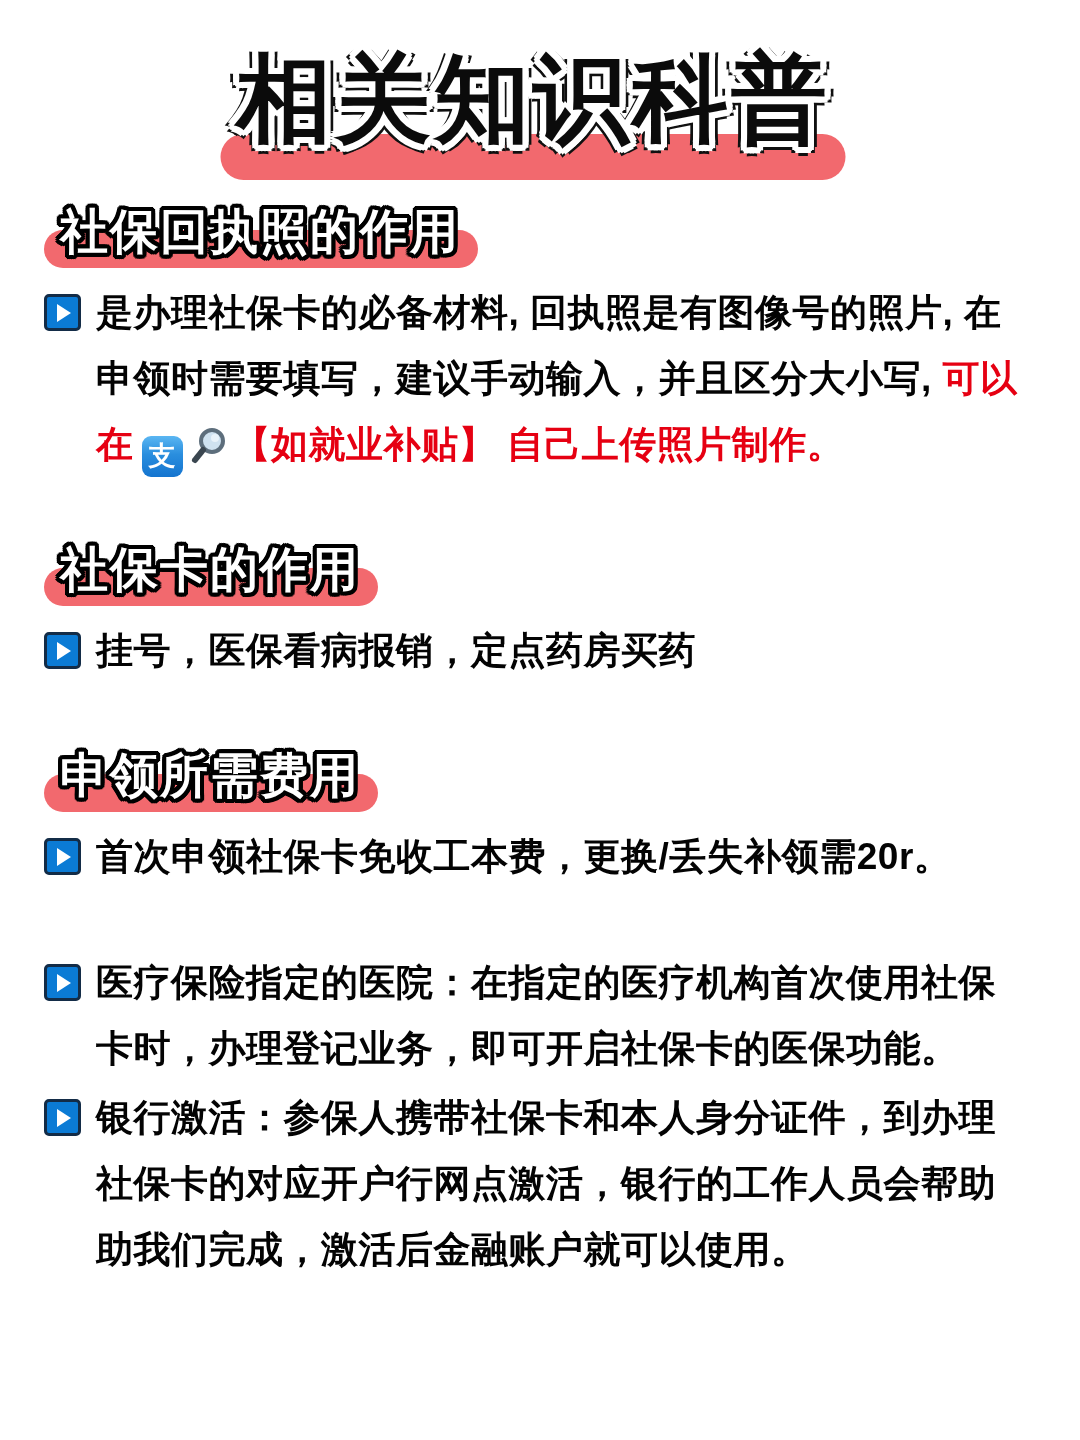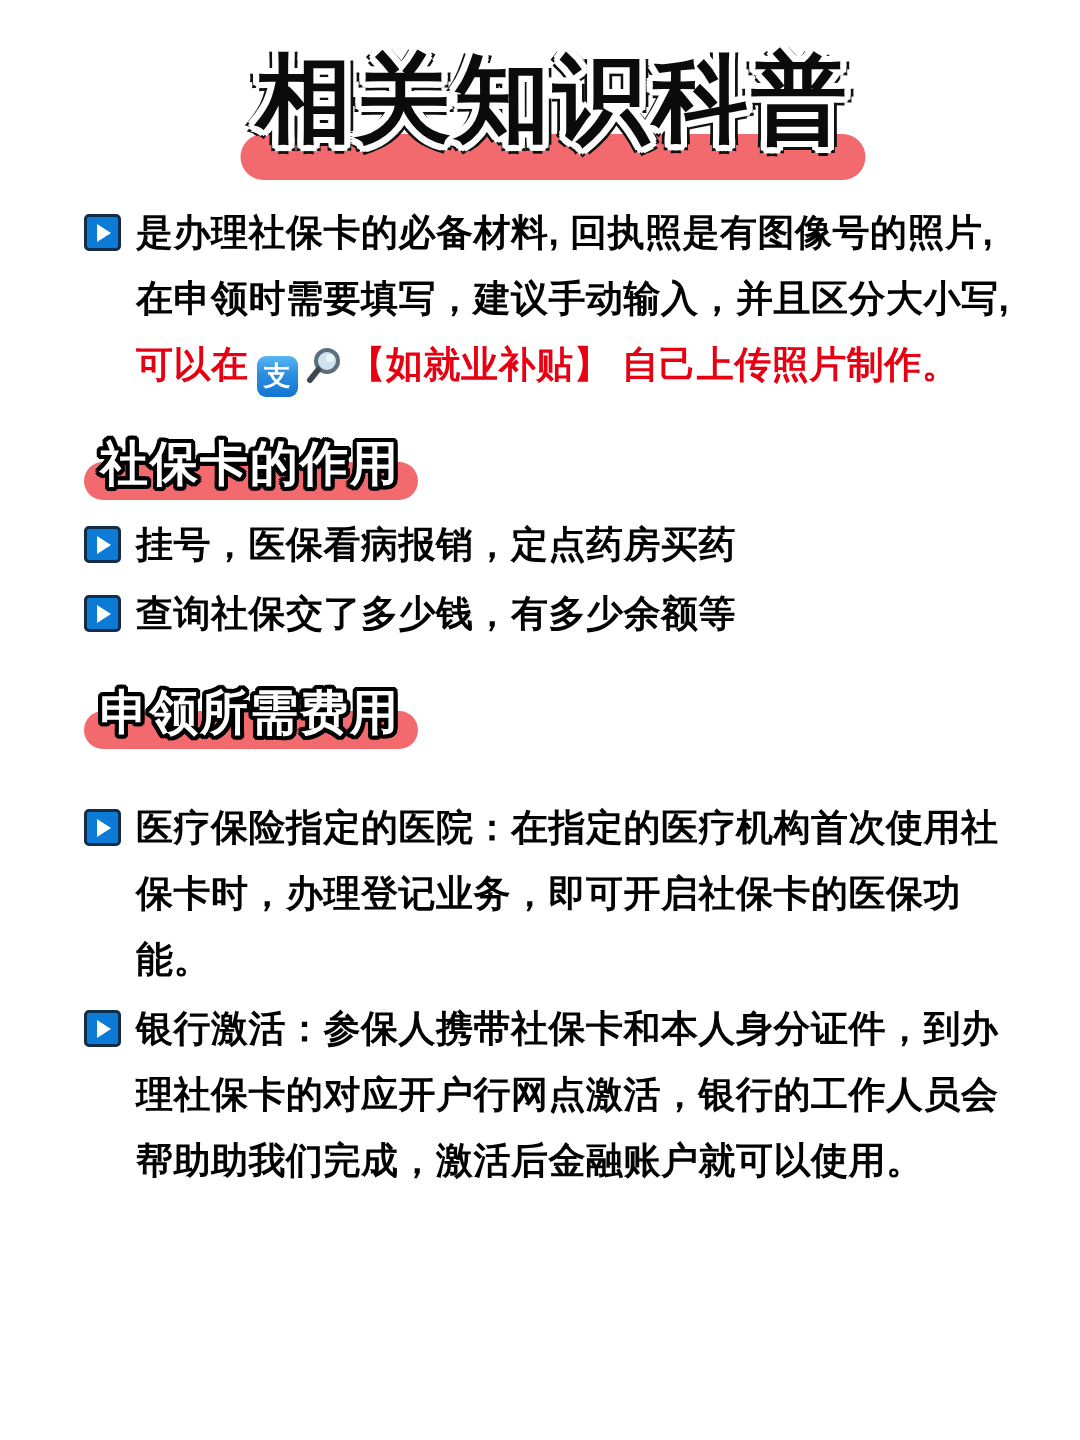--- a/index.html
+++ b/index.html
@@ -2,21 +2,21 @@
 <html style="--accent: #F2696E; --text-red: #E60012; --bullet-blue: #0B7BD5;"><head>
 <meta charset="utf-8">
 <style>
   * { box-sizing: border-box; margin: 0; padding: 0; }
   html, body { width: 1080px; height: 1440px; }
   body {
     background: #ffffff;
     font-family: "Liberation Sans", sans-serif;
     overflow: hidden;
   }
-  .page { width: 1080px; height: 1440px; padding: 26px 58px 20px 84px; }
+  .page { width: 1080px; height: 1440px; padding: 26px 58px 20px 44px; }
 
   
   .title-wrap { position: relative; text-align: center; margin-top: 10px; height: 140px; }
   .title-bar {
     position: absolute; left: 50%; transform: translateX(-50%);
     bottom: -4px; width: 625px; height: 46px;
     background: var(--accent); border-radius: 23px; z-index: 0;
   }
   .title-text {
     position: relative; z-index: 1;
@@ -24,21 +24,21 @@
     text-shadow:
       -6px 0 #fff, 6px 0 #fff, 0 -6px #fff, 0 6px #fff,
       -4px -4px #fff, 4px -4px #fff, -4px 4px #fff, 4px 4px #fff,
       -6px -3px #fff, 6px -3px #fff, -6px 3px #fff, 6px 3px #fff,
       -3px -6px #fff, 3px -6px #fff, -3px 6px #fff, 3px 6px #fff,
       -9px 0 #101010, 9px 0 #101010, 0 9px #101010,
       -7px 6px #101010, 7px 6px #101010;
   }
 
   
-  .section { margin-top: 34px; }
+  .section { margin-top: 60px; }
   .section.first { margin-top: 24px; }
   .header-wrap { position: relative; display: inline-block; margin-left: 16px; margin-bottom: 16px; }
   .header-pill {
     position: absolute; left: -16px; right: -18px; bottom: -4px;
     height: 38px; background: var(--accent); border-radius: 19px; z-index: 0;
   }
   .header-text {
     position: relative; z-index: 1;
     font-size: 48px; font-weight: 900; letter-spacing: 2px; color: #ffffff;
     text-shadow:
@@ -81,20 +81,24 @@
 <body>
 
 <div class="page">
 
   <div class="title-wrap">
     <div class="title-bar"></div>
     <div class="title-text">相关知识科普</div>
   </div>
 
   <div class="section first">
+    <div class="header-wrap">
+      <div class="header-pill"></div>
+      <div class="header-text">社保回执照的作用</div>
+    </div>
     <div class="item">
       <span class="bullet">
           <span class="tri"></span>
         </span>
       <p class="item-text"><span>是办理社保卡的必备材料, 回执照是有图像号的照片, 在申领时需要填写，建议手动输入，并且区分大小写, </span><span class="red">可以在</span><span class="alipay-icon">
             <span>支</span>
           </span><svg class="magnifier" width="40" height="40" viewBox="0 0 40 40">
             <circle cx="22" cy="15" r="11" fill="#cfe2f0" stroke="#5d6e7c" stroke-width="4"></circle>
             <circle cx="25" cy="12" r="4" fill="#e9f3fa" stroke="none"></circle>
             <line x1="13" y1="24" x2="5" y2="34" stroke="#3a4650" stroke-width="6" stroke-linecap="round"></line>
@@ -106,32 +110,32 @@
     <div class="header-wrap">
       <div class="header-pill"></div>
       <div class="header-text">社保卡的作用</div>
     </div>
     <div class="item">
       <span class="bullet">
           <span class="tri"></span>
         </span>
       <p class="item-text">挂号，医保看病报销，定点药房买药</p>
     </div>
-    <div class="item">
-      <span class="bullet">
-          <span class="tri"></span>
-        </span>
-      <p class="item-text">查询社保交了多少钱，有多少余额等</p>
-    </div>
   </div>
 
   <div class="section">
     <div class="header-wrap">
       <div class="header-pill"></div>
       <div class="header-text">申领所需费用</div>
+    </div>
+    <div class="item">
+      <span class="bullet">
+          <span class="tri"></span>
+        </span>
+      <p class="item-text">首次申领社保卡免收工本费，更换/丢失补领需20r。</p>
     </div>
   </div>
 
   <div class="section">
     <div class="item">
       <span class="bullet">
           <span class="tri"></span>
         </span>
       <p class="item-text">医疗保险指定的医院：在指定的医疗机构首次使用社保卡时，办理登记业务，即可开启社保卡的医保功能。</p>
     </div>

